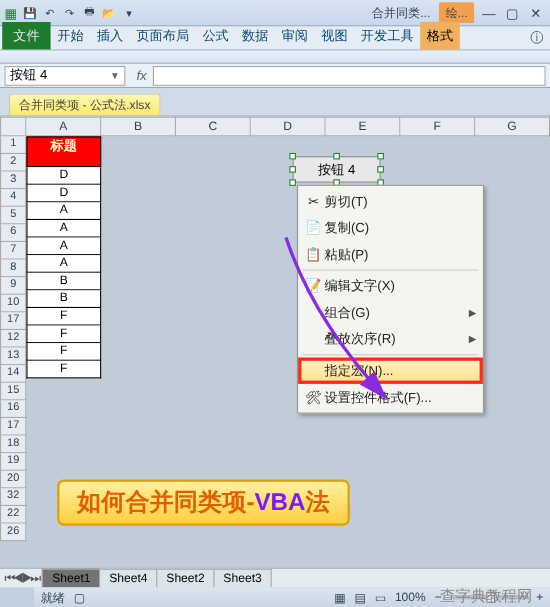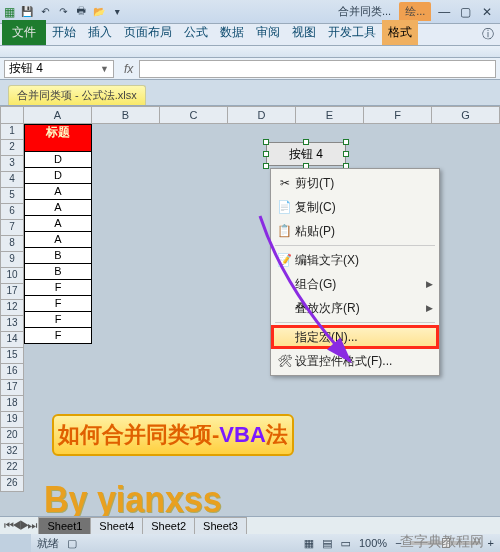--- a/index.html
+++ b/index.html
@@ -46,21 +46,21 @@
   .button-obj { position: absolute; left: 266px; top: 36px; width: 80px; height: 24px; background: #e8e8e8; border: 1px solid #888; text-align: center; line-height: 22px; font-size: 12px; }
   .handle { position: absolute; width: 6px; height: 6px; background: #fff; border: 1px solid #1e7c2e; }
   
   .ctxmenu { position: absolute; left: 270px; top: 62px; width: 170px; background: #f4f4f0; border: 1px solid #999; box-shadow: 2px 2px 4px rgba(0,0,0,0.3); padding: 2px 0; }
   .ctxmenu .item { display: flex; align-items: center; height: 24px; padding: 0 6px 0 4px; font-size: 12px; color: #222; position: relative; }
   .ctxmenu .item .icon { width: 20px; text-align: center; font-size: 12px; }
   .ctxmenu .item .arrow { margin-left: auto; font-size: 9px; color: #555; }
   .ctxmenu .sep { height: 1px; background: #ccc; margin: 2px 4px; }
   .ctxmenu .item.hot { background: linear-gradient(#fff3c8,#ffe08a); outline: 3px solid #ff2a1a; outline-offset: -3px; text-align: right; }
   
-  .bigtext1 { position: absolute; left: 52px; top: 308px; font-size: 22px; font-weight: bold; color: #e06000; background: linear-gradient(#fff0a0,#ffd040); padding: 4px 4px; border: 2px solid #e0a000; border-radius: 6px; }
+  .bigtext1 { position: absolute; left: 52px; top: 330px; font-size: 22px; font-weight: bold; color: #e06000; background: linear-gradient(#fff0a0,#ffd040); padding: 4px 16px; border: 2px solid #e0a000; border-radius: 6px; }
   .bigtext1 .vba { color: #7a1aff; }
   .bigtext2 { position: absolute; left: 44px; top: 374px; font-size: 34px; font-weight: bold; color: #e8a020; filter: drop-shadow(1px 1px 0 #aa6); }
   .bigtext2 span { display: inline-block; transform: scaleY(1.1); }
   
   .arrow-annot { position: absolute; left: 255px; top: 105px; width: 110px; height: 155px; pointer-events: none; }
   
   .sheet-tabs { position: absolute; left: 0; bottom: 18px; right: 0; height: 18px; background: #e4ecf0; display: flex; align-items: center; font-size: 11px; border-top: 1px solid #9ab; }
   .sheet-tabs .nav { padding: 0 4px; color: #555; letter-spacing: -2px; }
   .sheet-tabs .stab { padding: 2px 8px; background: #737373; border: 1px solid #aaa; border-bottom: none; margin-left: -1px; }
   .sheet-tabs .stab.inactive { background: #dce4ec; }
@@ -234,21 +234,20 @@
         <marker id="ah" markerWidth="10" markerHeight="10" refX="8" refY="3" orient="auto">
           <path d="M0,0 L9,3 L0,6 Z" fill="#8a2be2"></path>
         </marker>
       </defs>
     <path d="M5,5 Q30,80 95,150" fill="none" stroke="#8a2be2" stroke-width="3" marker-end="url(#ah)"></path>
   </svg>
 
   <div class="bigtext1">
     <span>如何合并同类项-</span><span class="vba">VBA</span><span>法</span>
   </div>
-  <div class="bigtext2"><span>By yianxss</span></div>
 </div>
 
 <div class="sheet-tabs">
   <span class="nav">⏮◀▶⏭</span>
   <span class="stab">Sheet1</span>
   <span class="stab inactive">Sheet4</span>
   <span class="stab inactive">Sheet2</span>
   <span class="stab inactive">Sheet3</span>
 </div>
 

